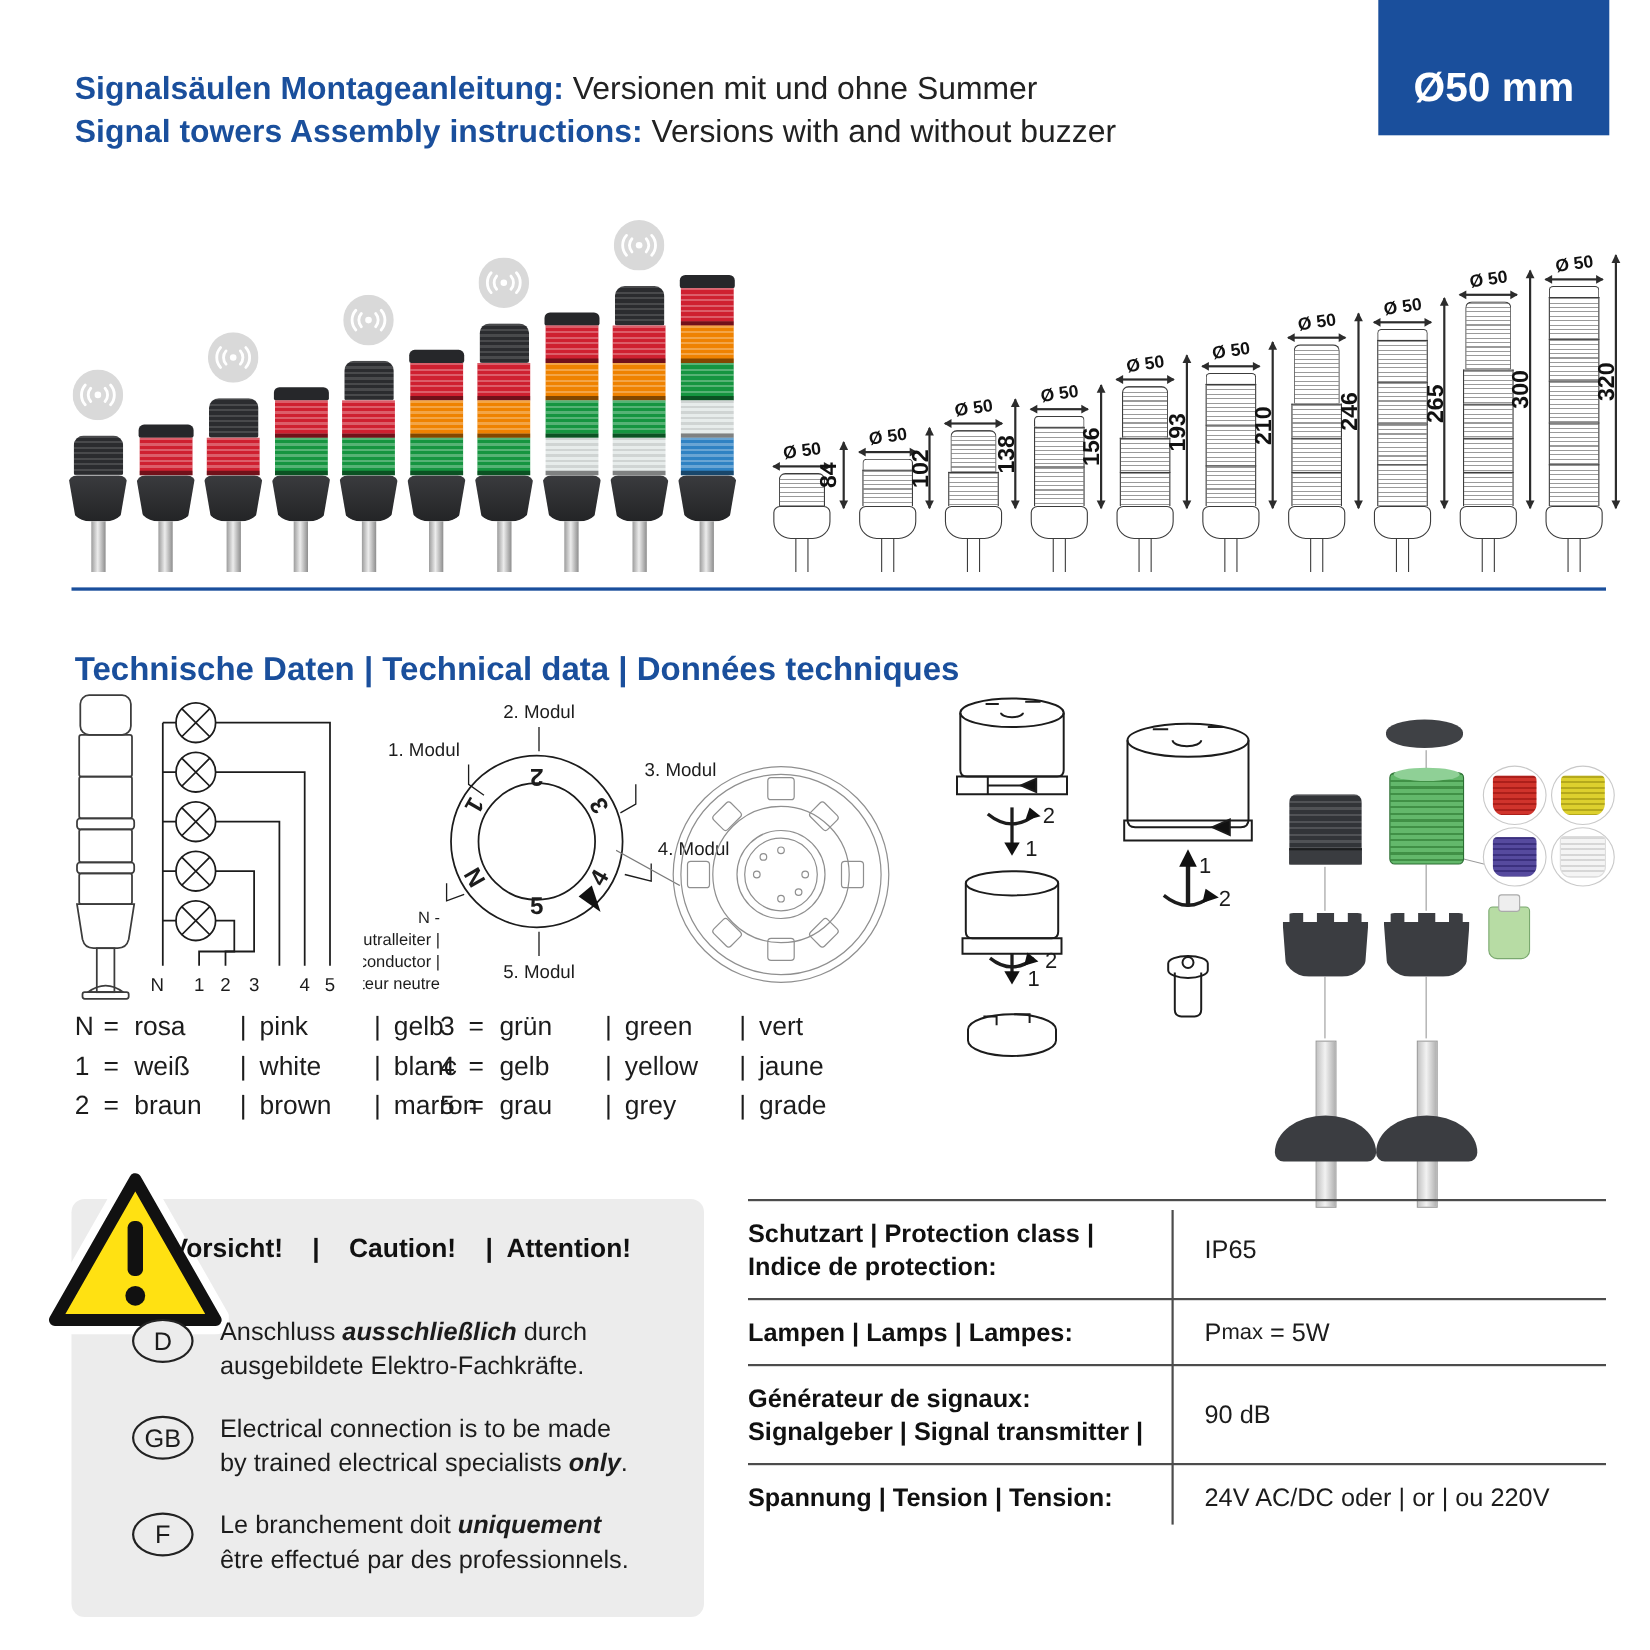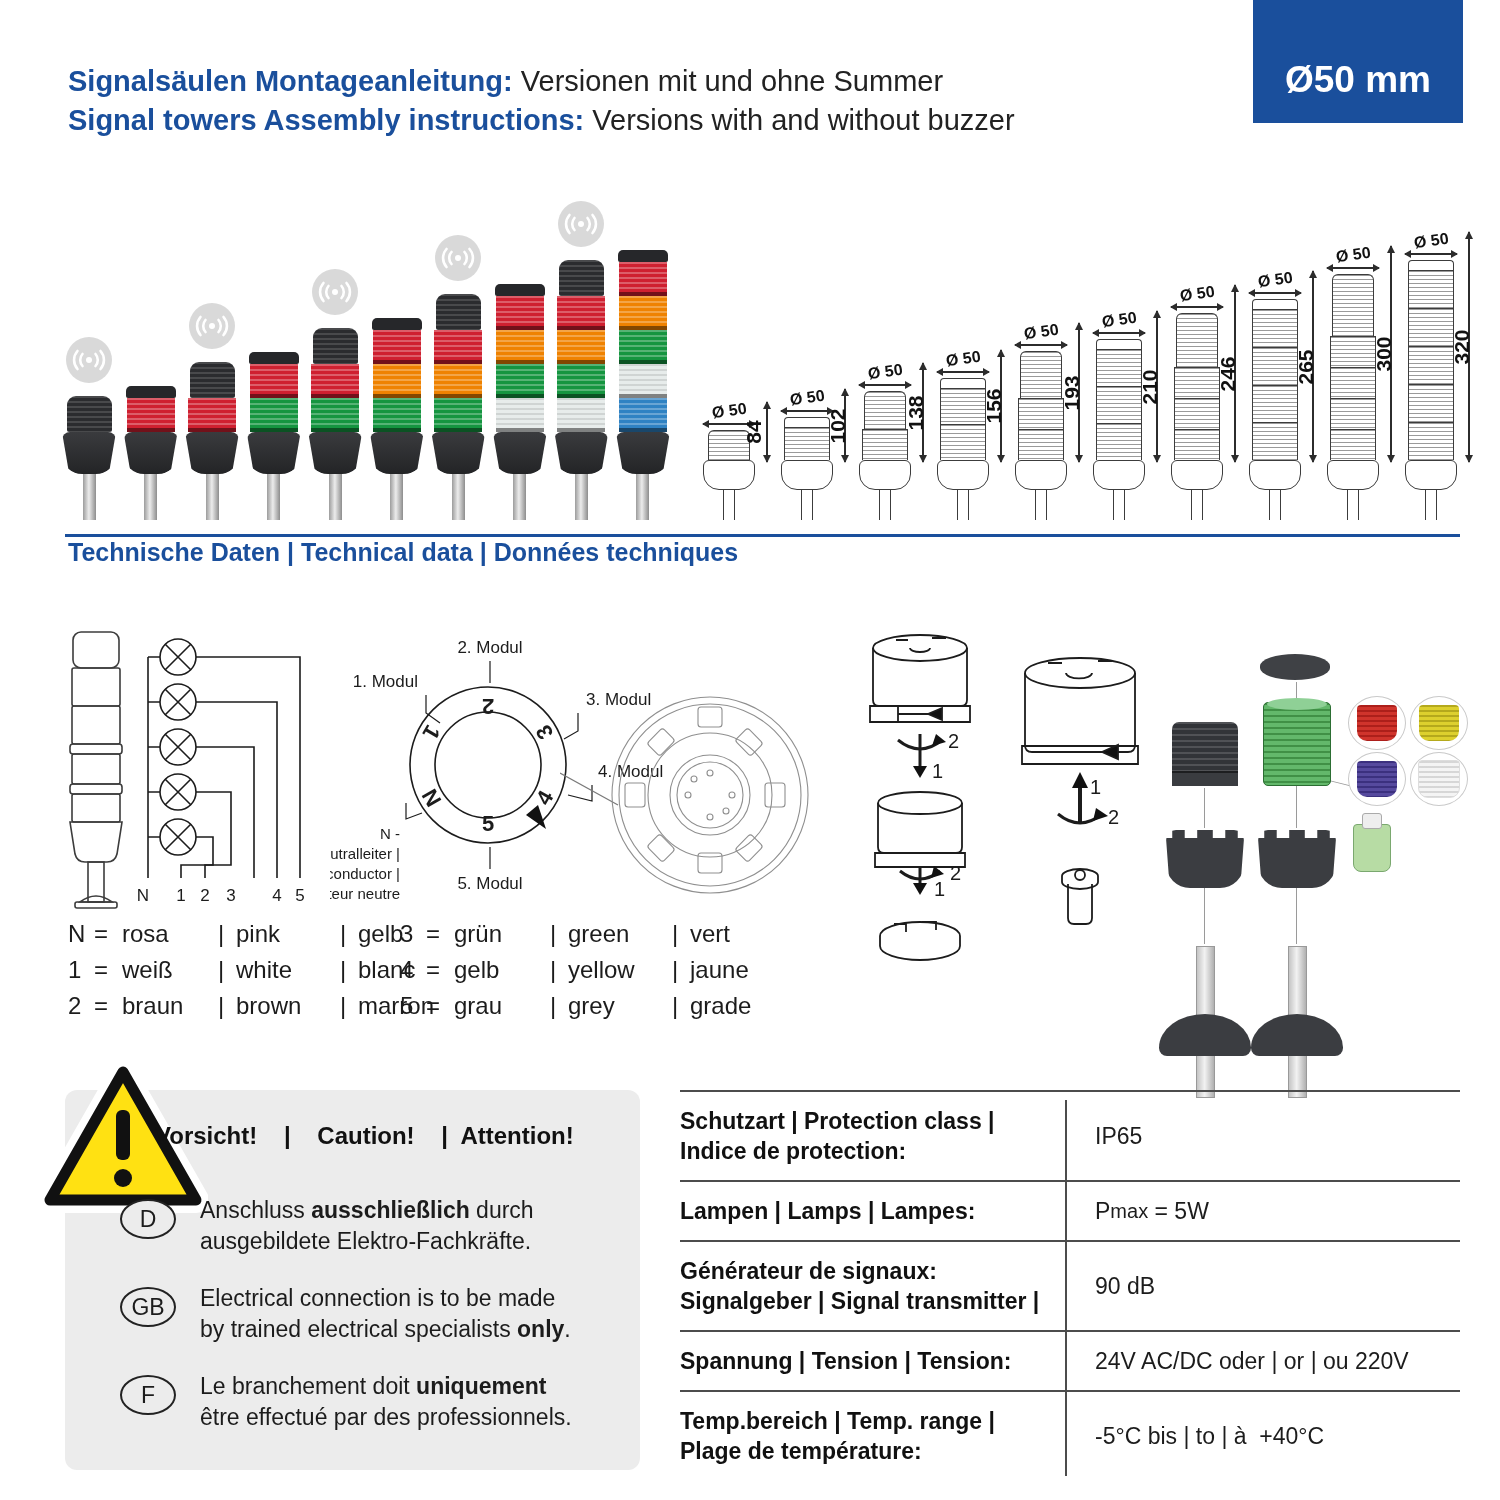--- a/index.html
+++ b/index.html
@@ -62,21 +62,21 @@
   .dbase{width:52px;height:30px;box-sizing:border-box;border:1.6px solid #3c3c3c;background:#fff;
     border-radius:6px 6px 16px 16px;}
   .dpole{width:12px;height:30px;box-sizing:border-box;border-left:1.6px solid #3c3c3c;border-right:1.6px solid #3c3c3c;}
   .ddim{position:absolute;top:0;width:2px;background:#2c2c2c;}
   .ddim::before,.ddim::after{content:"";position:absolute;left:-3px;border-left:4px solid transparent;border-right:4px solid transparent;}
   .ddim::before{top:-1px;border-bottom:8px solid #2c2c2c;}
   .ddim::after{bottom:-1px;border-top:8px solid #2c2c2c;}
   .dimnum{position:absolute;font-weight:bold;font-size:21px;color:#111;transform:rotate(-90deg);white-space:nowrap;}
   
   .divider{position:absolute;left:65px;top:534px;width:1395px;height:3px;background:var(--c-blue);}
-  .section-heading{position:absolute;left:68px;top:538px;font-size:25px;font-weight:bold;color:var(--c-blue);}
+  .section-heading{position:absolute;left:68px;top:592px;font-size:30px;font-weight:bold;color:var(--c-blue);}
   
   .diag{position:absolute;}
   .diag text{font-family:"Liberation Sans",sans-serif;fill:#1c1c1c;}
   
   #exploded{position:absolute;left:1150px;top:616px;width:350px;height:460px;}
   .ex{position:absolute;}
   .ex-capdisc{left:110px;top:38px;width:70px;height:26px;background:#3f4145;border-radius:50%/46%;}
   .ex-green{left:113px;top:86px;width:66px;height:82px;border-radius:5px;background:
     repeating-linear-gradient(180deg,rgba(0,70,0,.35) 0 2px,rgba(0,0,0,0) 2px 6px),var(--c-lens-green);
     border:1px solid #2c6e33;}
@@ -109,21 +109,21 @@
   .lg-en{display:inline-block;width:104px;}
   .lg-sep{display:inline-block;width:18px;}
   
   .warn-box{position:absolute;left:65px;top:1090px;width:575px;height:380px;background:#ececec;border-radius:12px;}
   .warn-title{position:absolute;left:155px;top:1122px;font-size:24px;font-weight:bold;white-space:pre;color:#111;}
   #warning-items{position:absolute;left:120px;top:1195px;width:500px;}
   .warn-item{display:flex;margin-bottom:26px;}
   .warn-oval{flex:0 0 auto;width:52px;height:36px;border:2px solid #222;border-radius:50%;
     display:flex;align-items:center;justify-content:center;font-size:23px;margin-right:24px;margin-top:4px;background:#ececec;}
   .warn-text{font-size:23px;line-height:31px;width:380px;color:#1c1c1c;}
-  .warn-text b{font-weight:bold;}
+  .warn-text b{font-weight:bold;font-style:italic;}
   
   #spec-table{position:absolute;left:680px;top:1090px;width:780px;border-top:2px solid #4c4c4c;}
   .spec-row{display:flex;border-bottom:2px solid #4c4c4c;}
   .spec-row:last-child{border-bottom:none;}
   .spec-label{width:385px;box-sizing:border-box;padding:14px 10px 14px 0;font-weight:bold;font-size:23px;line-height:30px;color:#111;}
   .spec-value{flex:1;box-sizing:border-box;padding:14px 0 14px 30px;font-size:23px;display:flex;align-items:center;white-space:pre;color:#1c1c1c;}
   .spec-vline{position:absolute;left:385px;top:8px;bottom:4px;width:2px;background:#4c4c4c;}
   sub.pm{font-size:20px;}
 </style>
 </head>
@@ -683,21 +683,14 @@
           <div>Signalgeber | Signal transmitter |</div>
         </div>
         <div class="spec-value">90 dB</div>
       </div>
       <div class="spec-row">
         <div class="spec-label">
           <div>Spannung | Tension | Tension:</div>
         </div>
         <div class="spec-value">24V AC/DC oder | or | ou 220V</div>
       </div>
-      <div class="spec-row">
-        <div class="spec-label">
-          <div>Temp.bereich | Temp. range |</div>
-          <div>Plage de température:</div>
-        </div>
-        <div class="spec-value">-5°C bis | to | à  +40°C</div>
-      </div>
     </div>
 </div>
 
 </body></html>

